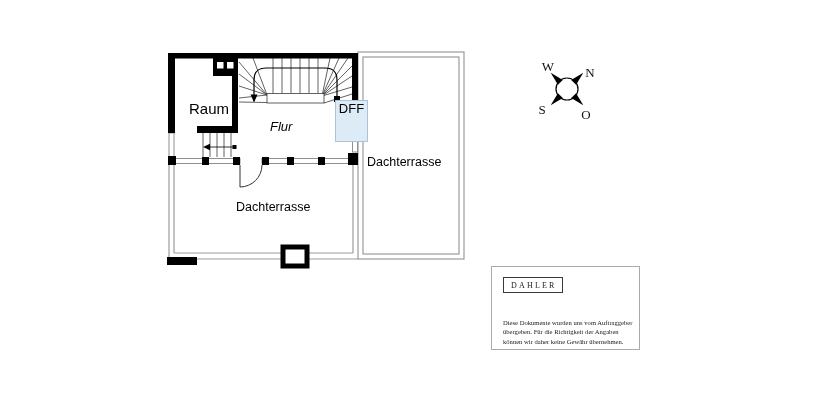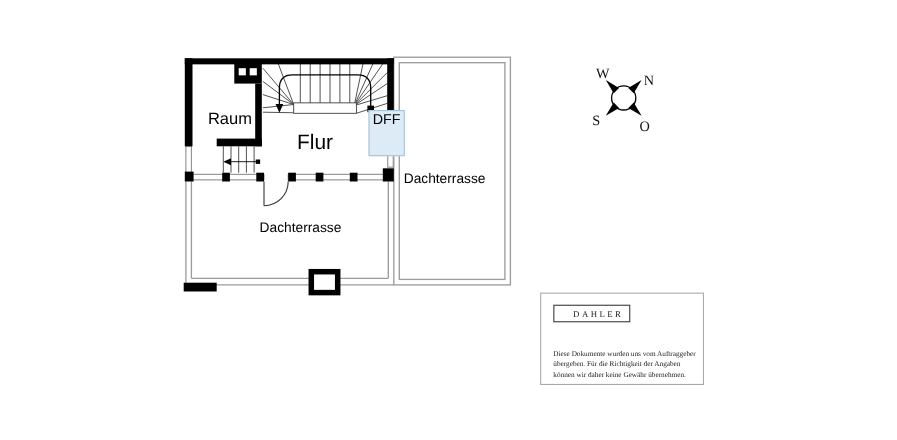--- a/index.html
+++ b/index.html
@@ -1,36 +1,36 @@
 <!DOCTYPE html>
 <html><head>
 <meta charset="utf-8">
 <style>
   html,body{margin:0;padding:0;background:#ffffff;}
   .canvas{position:relative;width:815px;height:400px;background:#fff;overflow:hidden;
           font-family:"Liberation Sans", sans-serif;}
   .plan-svg{position:absolute;left:0;top:0;}
   .label{position:absolute;color:#000;white-space:nowrap;}
   .lbl-raum{left:189px;top:100px;font-size:15px;}
-  .lbl-flur{left:270px;top:119px;font-size:19px;}
+  .lbl-flur{left:270px;top:119px;font-size:13px;font-style:italic;}
   .lbl-terrace-main{left:236px;top:200px;font-size:12.5px;}
   .lbl-terrace-right{left:367px;top:155px;font-size:12.5px;}
   .dff-box{position:absolute;left:305px;top:100px;width:31px;height:40px;
            background:#dcebf6;border:1px solid #a9c4d8;display:flex;align-items:flex-start;
            justify-content:center;font-size:13px;color:#000;margin-left:30px;}
   .compass-letter{position:absolute;font-family:"Liberation Serif", serif;font-size:13px;
                   color:#111;transform:translate(-50%,-50%);}
   .cl-w{left:548px;top:67px;}
   .cl-n{left:590px;top:73px;}
   .cl-s{left:542px;top:110px;}
   .cl-o{left:586px;top:115px;}
   .dahler-box{position:absolute;left:491px;top:266px;width:147px;height:82px;
               border:1px solid #aaaaaa;background:#fff;}
   .dahler-logo{position:absolute;left:11px;top:10px;display:inline-block;
-               border:1px solid #3a3a3a;padding:3px 5px 2px 17px;
+               border:1px solid #3a3a3a;padding:3px 5px 2px 7px;
                font-family:"Liberation Serif", serif;font-size:8px;letter-spacing:2.2px;
                color:#1c1c1c;}
   .disclaimer{position:absolute;left:11px;top:51px;width:132px;
               font-family:"Liberation Serif", serif;font-size:6.6px;line-height:1.42;
               color:#222;}
 </style>
 </head>
 <body>
 
 <div class="canvas">

